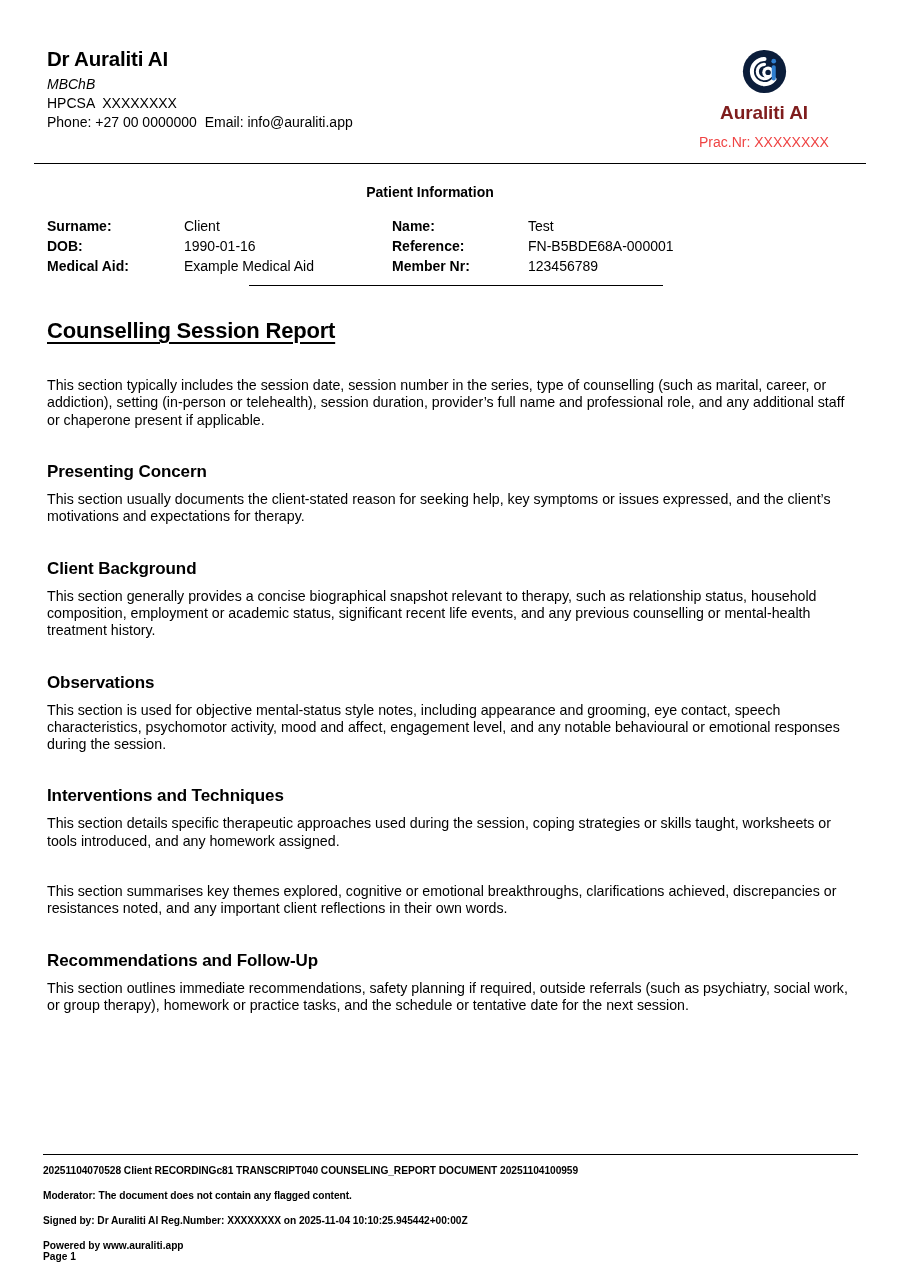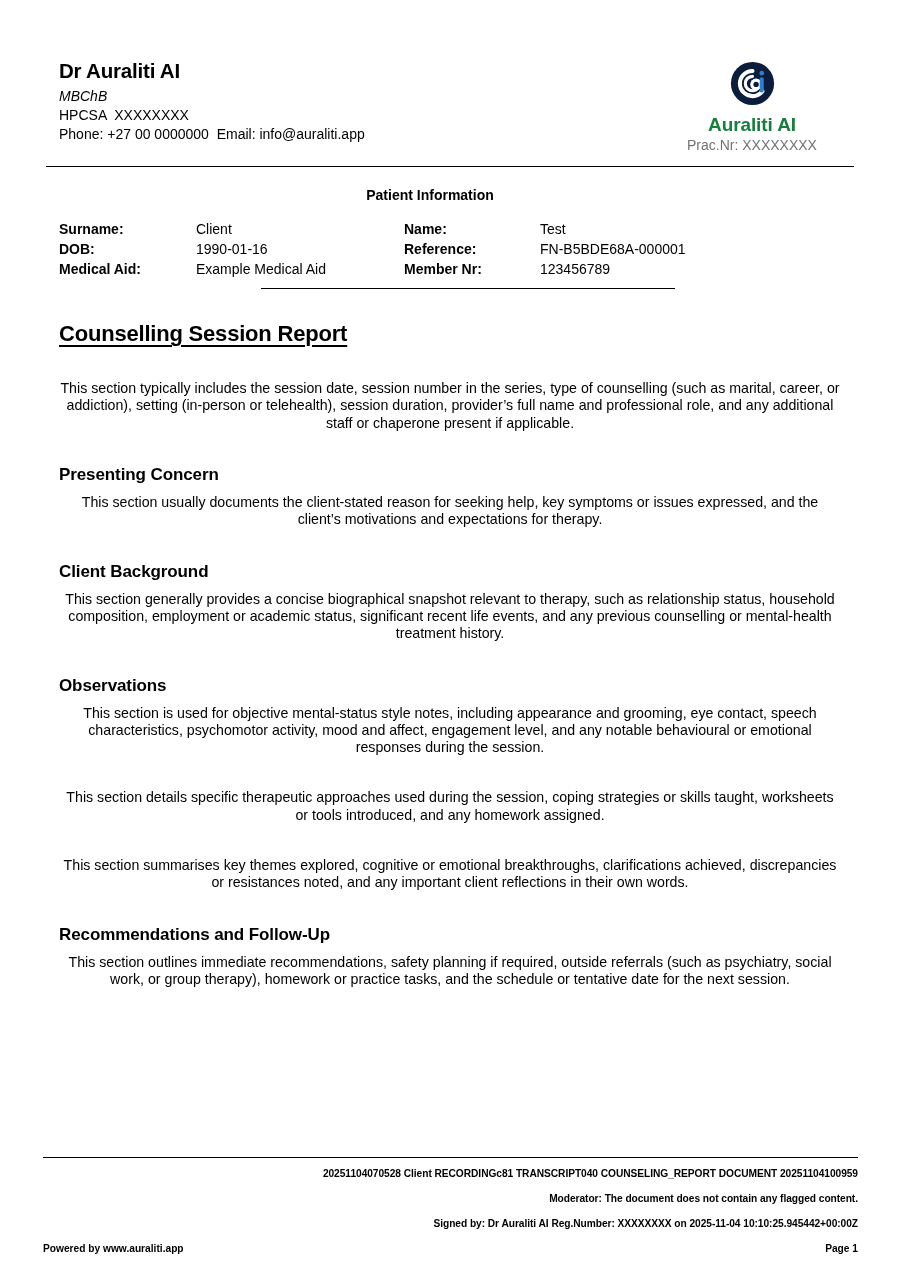--- a/index.html
+++ b/index.html
@@ -14,21 +14,21 @@
     font-family: "Liberation Sans", sans-serif;
     color: #000000;
     position: relative;
     overflow: hidden;
   }
   .page {
     position: relative;
     width: 900px;
     height: 1280px;
     box-sizing: border-box;
-    padding: 16px;
+    padding: 4px;
   }
 
   
   .header {
     display: flex;
     justify-content: space-between;
     align-items: flex-start;
     padding: 42px 42px 0 43px;
   }
   .hdr-left {
@@ -63,28 +63,28 @@
   }
   .logo {
     width: 45px;
     height: 45px;
     display: block;
   }
   .brand-name {
     font-size: 19px;
     font-weight: bold;
     letter-spacing: -0.1px;
-    color: #15803d;
+    color: #7f1d1d;
     line-height: 1.15;
   }
   .brand-prac {
     font-size: 14px;
-    color: #737373;
+    color: #ef4444;
     line-height: 1.3;
-    margin-top: 0;
+    margin-top: 9px;
   }
 
   .rule-top {
     border: 0;
     border-top: 1.4px solid #000;
     margin: 12px 30px 0 30px;
   }
 
   
   .patient-block {
@@ -149,49 +149,49 @@
   .section h2 {
     font-size: 17px;
     font-weight: bold;
     margin: 0 0 9px 0;
     letter-spacing: -0.1px;
   }
   .section p {
     font-size: 14.2px;
     line-height: 1.22;
     margin: 0;
-    text-align: center;
+    text-align: left;
   }
 
   
   .footer {
     position: absolute;
     left: 43px;
     right: 42px;
-    bottom: 26px;
-    text-align: right;
+    bottom: 18px;
   }
   .rule-footer {
     border: 0;
     border-top: 1.3px solid #000;
     margin: 0 0 10px 0;
   }
   .footer-line {
     font-size: 10.2px;
     font-weight: bold;
     margin-bottom: 14px;
     letter-spacing: -0.05px;
   }
   .footer-bottom {
     display: flex;
     justify-content: space-between;
     align-items: baseline;
     font-size: 10.2px;
     font-weight: bold;
     margin-bottom: 0;
+    flex-direction: column;
   }
 </style>
 </head>
 <body>
 
 <div class="page">
 
   <div class="header">
     <div class="hdr-left">
       <div class="prac-name">Dr Auraliti AI</div>
@@ -262,20 +262,21 @@
       <h2>Client Background</h2>
       <p>This section generally provides a concise biographical snapshot relevant to therapy, such as relationship status, household composition, employment or academic status, significant recent life events, and any previous counselling or mental-health treatment history.</p>
     </div>
 
     <div class="section">
       <h2>Observations</h2>
       <p>This section is used for objective mental-status style notes, including appearance and grooming, eye contact, speech characteristics, psychomotor activity, mood and affect, engagement level, and any notable behavioural or emotional responses during the session.</p>
     </div>
 
     <div class="section">
+      <h2>Interventions and Techniques</h2>
       <p>This section details specific therapeutic approaches used during the session, coping strategies or skills taught, worksheets or tools introduced, and any homework assigned.</p>
     </div>
 
     <div class="section">
       <p>This section summarises key themes explored, cognitive or emotional breakthroughs, clarifications achieved, discrepancies or resistances noted, and any important client reflections in their own words.</p>
     </div>
 
     <div class="section">
       <h2>Recommendations and Follow-Up</h2>
       <p>This section outlines immediate recommendations, safety planning if required, outside referrals (such as psychiatry, social work, or group therapy), homework or practice tasks, and the schedule or tentative date for the next session.</p>

